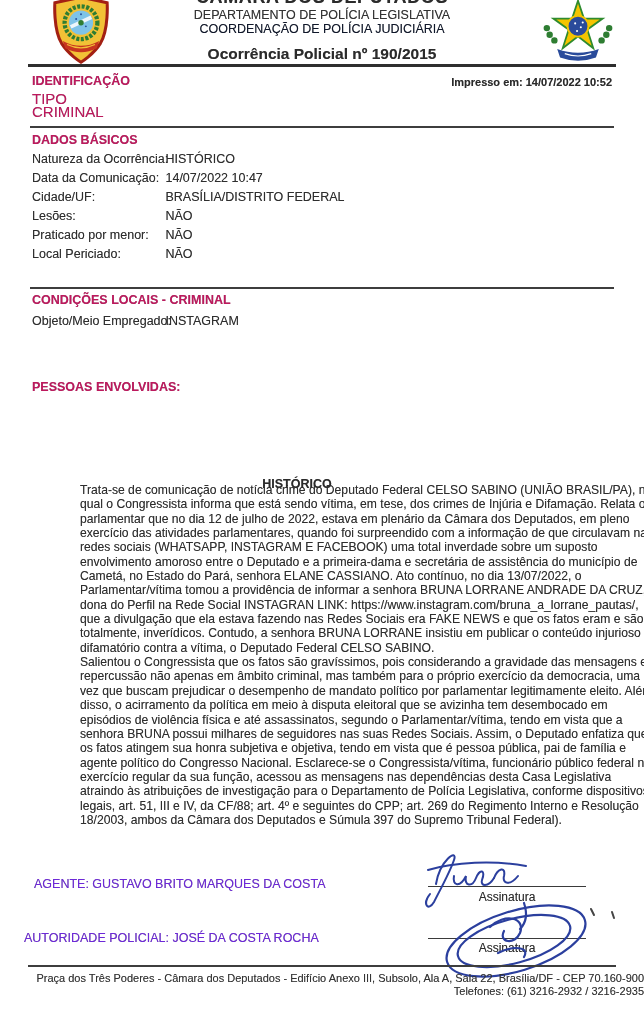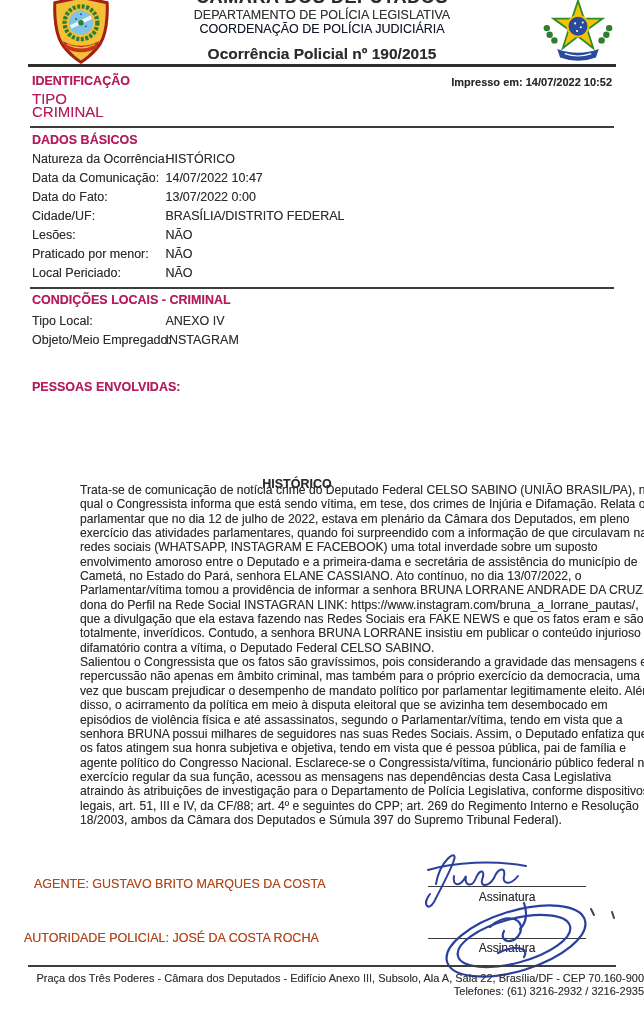--- a/index.html
+++ b/index.html
@@ -26,21 +26,21 @@
   .kv-label{display:inline-block;width:130px;vertical-align:top;}
   .kv-value{display:inline-block;vertical-align:top;}
   .kv-bold .kv-label,.kv-bold .kv-value{font-weight:bold;}
   
   .hist-head{position:absolute;left:50px;right:100px;display:flex;align-items:center;}
   .hist-line{flex:1;height:0;border-bottom:1.6px solid #3a3a3a;}
   .hist-title{padding:0 22px;font-size:12.5px;font-weight:bold;color:#2b2b2b;}
   .hist-body{position:absolute;left:36px;width:578px;font-size:12.15px;line-height:14.35px;color:#2e2e2e;text-align:left;}
   .hist-body p{margin:0;}
   
-  .sig-caption-row{position:absolute;font-size:12.5px;color:#c2410c;white-space:nowrap;}
+  .sig-caption-row{position:absolute;font-size:12.5px;color:#6d28d9;white-space:nowrap;}
   .sig-line{position:absolute;height:0;border-bottom:1.6px solid #3a3a3a;}
   .sig-word{position:absolute;font-size:12px;color:#2e2e2e;text-align:center;}
   .ink{position:absolute;pointer-events:none;}
   
   .footer-text{position:absolute;left:0;width:100%;text-align:right;font-size:11px;line-height:13px;color:#333;}
 </style>
 </head>
 <body>
 
 <div class="page">
@@ -106,24 +106,20 @@
       <div class="kv-row">
         <span class="kv-label">Natureza da Ocorrência:</span>
         <span class="kv-value">HISTÓRICO</span>
       </div>
 
       <div class="kv-row">
         <span class="kv-label">Data da Comunicação:</span>
         <span class="kv-value">14/07/2022 10:47</span>
       </div>
 
-      <div class="kv-row">
-        <span class="kv-label">Data do Fato:</span>
-        <span class="kv-value">13/07/2022 0:00</span>
-      </div>
 
       <div class="kv-row">
         <span class="kv-label">Cidade/UF:</span>
         <span class="kv-value">BRASÍLIA/DISTRITO FEDERAL</span>
       </div>
 
       <div class="kv-row">
         <span class="kv-label">Lesões:</span>
         <span class="kv-value">NÃO</span>
       </div>
@@ -137,24 +133,20 @@
         <span class="kv-label">Local Periciado:</span>
         <span class="kv-value">NÃO</span>
       </div>
     </div>
 
   <div class="rule-thin" style="top:287px;"></div>
 
   <div class="abs sec-head" style="left:32px;top:293px;">CONDIÇÕES LOCAIS - CRIMINAL</div>
   <div class="abs" style="left:32px;top:314px;">
 
-      <div class="kv-row">
-        <span class="kv-label">Tipo Local:</span>
-        <span class="kv-value">ANEXO IV</span>
-      </div>
 
 
       <div class="kv-row">
         <span class="kv-label">Objeto/Meio Empregado:</span>
         <span class="kv-value">INSTAGRAM</span>
       </div>
     </div>
 
   <div class="abs sec-head" style="left:32px;top:380px;">PESSOAS ENVOLVIDAS:</div>
 

